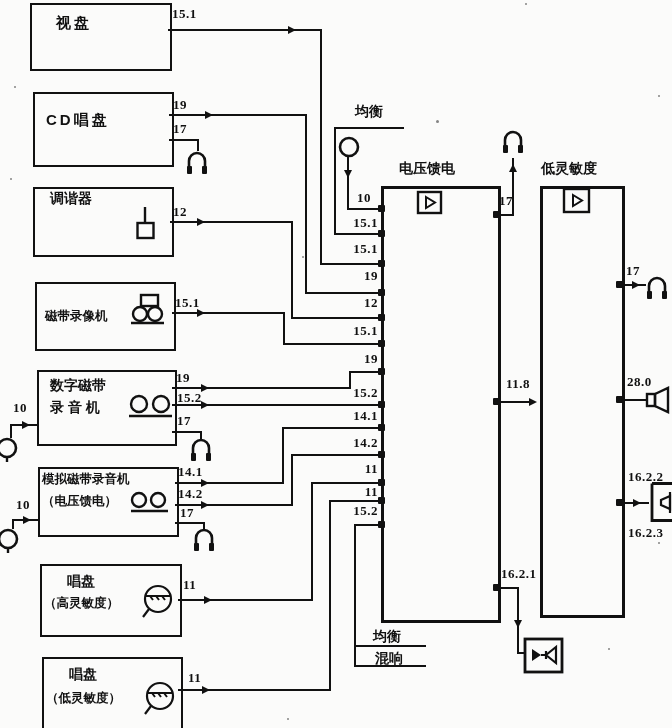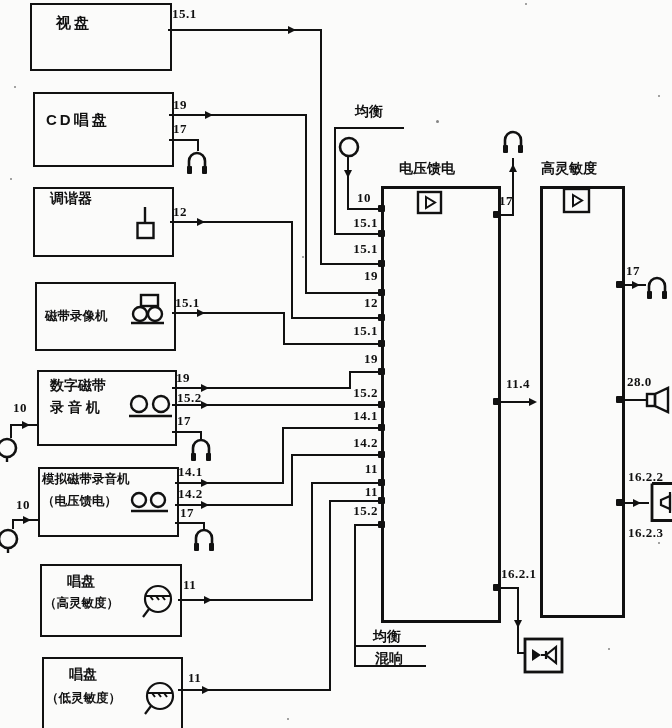--- a/index.html
+++ b/index.html
@@ -85,21 +85,21 @@
     <line x1="10" y1="25" x2="4" y2="33" stroke="#111" stroke-width="2.2"></line>
   </svg>
 
   <div class="cjk" style="left:399px;top:160px">电压馈电</div>
   <div class="bigbox" style="left:381px;top:186px;width:114px;height:431px"></div>
   <svg style="left:417px;top:191px" width="26" height="24">
     <rect x="1" y="1" width="23" height="21" fill="none" stroke="#111" stroke-width="2.4"></rect>
     <path d="M9 6 L18 11.5 L9 17 Z" fill="none" stroke="#111" stroke-width="2"></path>
   </svg>
 
-  <div class="cjk" style="left:541px;top:160px">高灵敏度</div>
+  <div class="cjk" style="left:541px;top:160px">低灵敏度</div>
   <div class="bigbox" style="left:540px;top:186px;width:79px;height:426px"></div>
   <svg style="left:563px;top:188px" width="28" height="26">
     <rect x="1" y="1" width="25" height="23" fill="none" stroke="#111" stroke-width="2.4"></rect>
     <path d="M10 7 L19 12.5 L10 18 Z" fill="none" stroke="#111" stroke-width="2"></path>
   </svg>
 
   <div class="lb" style="left:172px;top:7px">15.1</div>
   <div class="w" style="left:168px;top:29px;width:154px;height:2px"></div>
   <div class="ar" style="left:288px;top:26px"></div>
   <div class="w" style="left:320px;top:29px;width:2px;height:236px"></div>
@@ -244,21 +244,21 @@
   <div class="w" style="left:495px;top:214px;width:19px;height:2px"></div>
   <div class="w" style="left:512px;top:158px;width:2px;height:58px"></div>
   <div class="au" style="left:509px;top:164px"></div>
   <svg style="left:502px;top:129px" width="22" height="26">
     <path d="M3 17 v-6 a8 8 0 0 1 16 0 v6" fill="none" stroke="#111" stroke-width="2.6"></path>
     <rect x="1" y="16" width="5" height="8" fill="#111" rx="1"></rect>
       <rect x="16" y="16" width="5" height="8" fill="#111" rx="1"></rect>
   </svg>
   <div class="dot" style="left:493px;top:211px"></div>
 
-  <div class="lb" style="left:506px;top:377px">11.4</div>
+  <div class="lb" style="left:506px;top:377px">11.8</div>
   <div class="w" style="left:495px;top:401px;width:38px;height:2px"></div>
   <div class="ar" style="left:529px;top:398px"></div>
   <div class="dot" style="left:493px;top:398px"></div>
 
   <div class="lb" style="left:501px;top:567px">16.2.1</div>
   <div class="w" style="left:495px;top:587px;width:24px;height:2px"></div>
   <div class="w" style="left:517px;top:587px;width:2px;height:67px"></div>
   <div class="ad" style="left:514px;top:620px"></div>
   <div class="w" style="left:517px;top:652px;width:9px;height:2px"></div>
   <div class="dot" style="left:493px;top:584px"></div>

